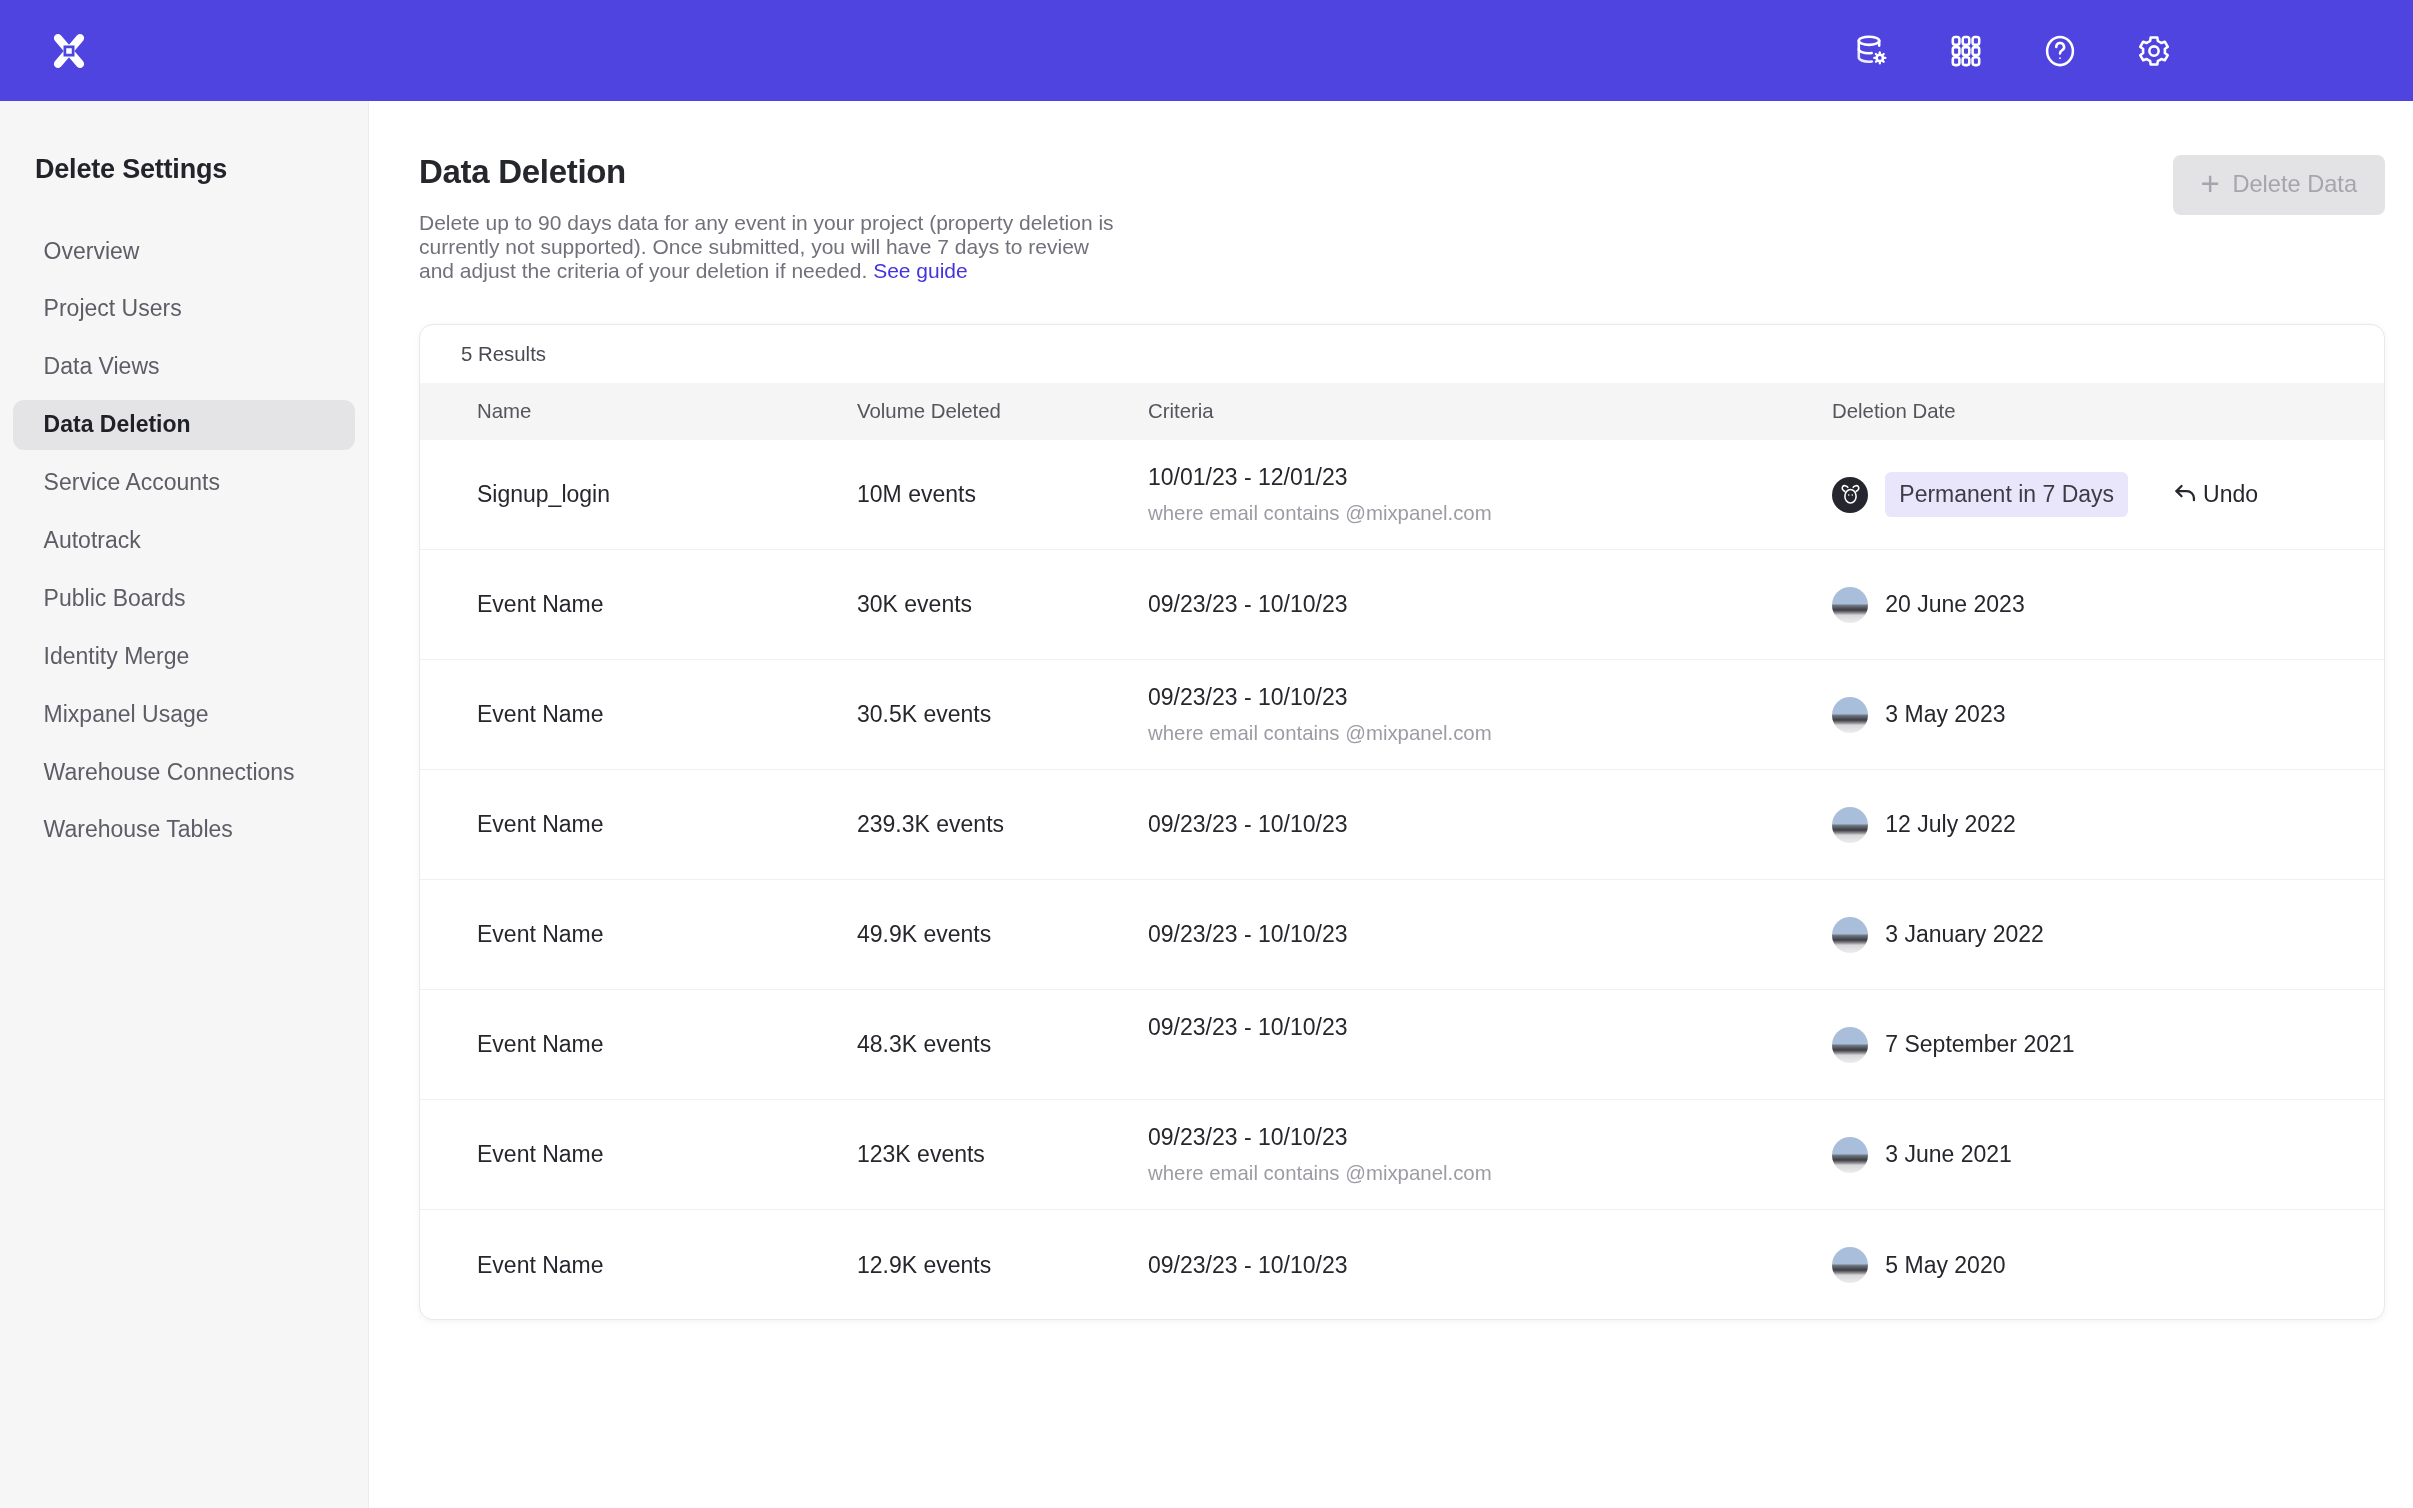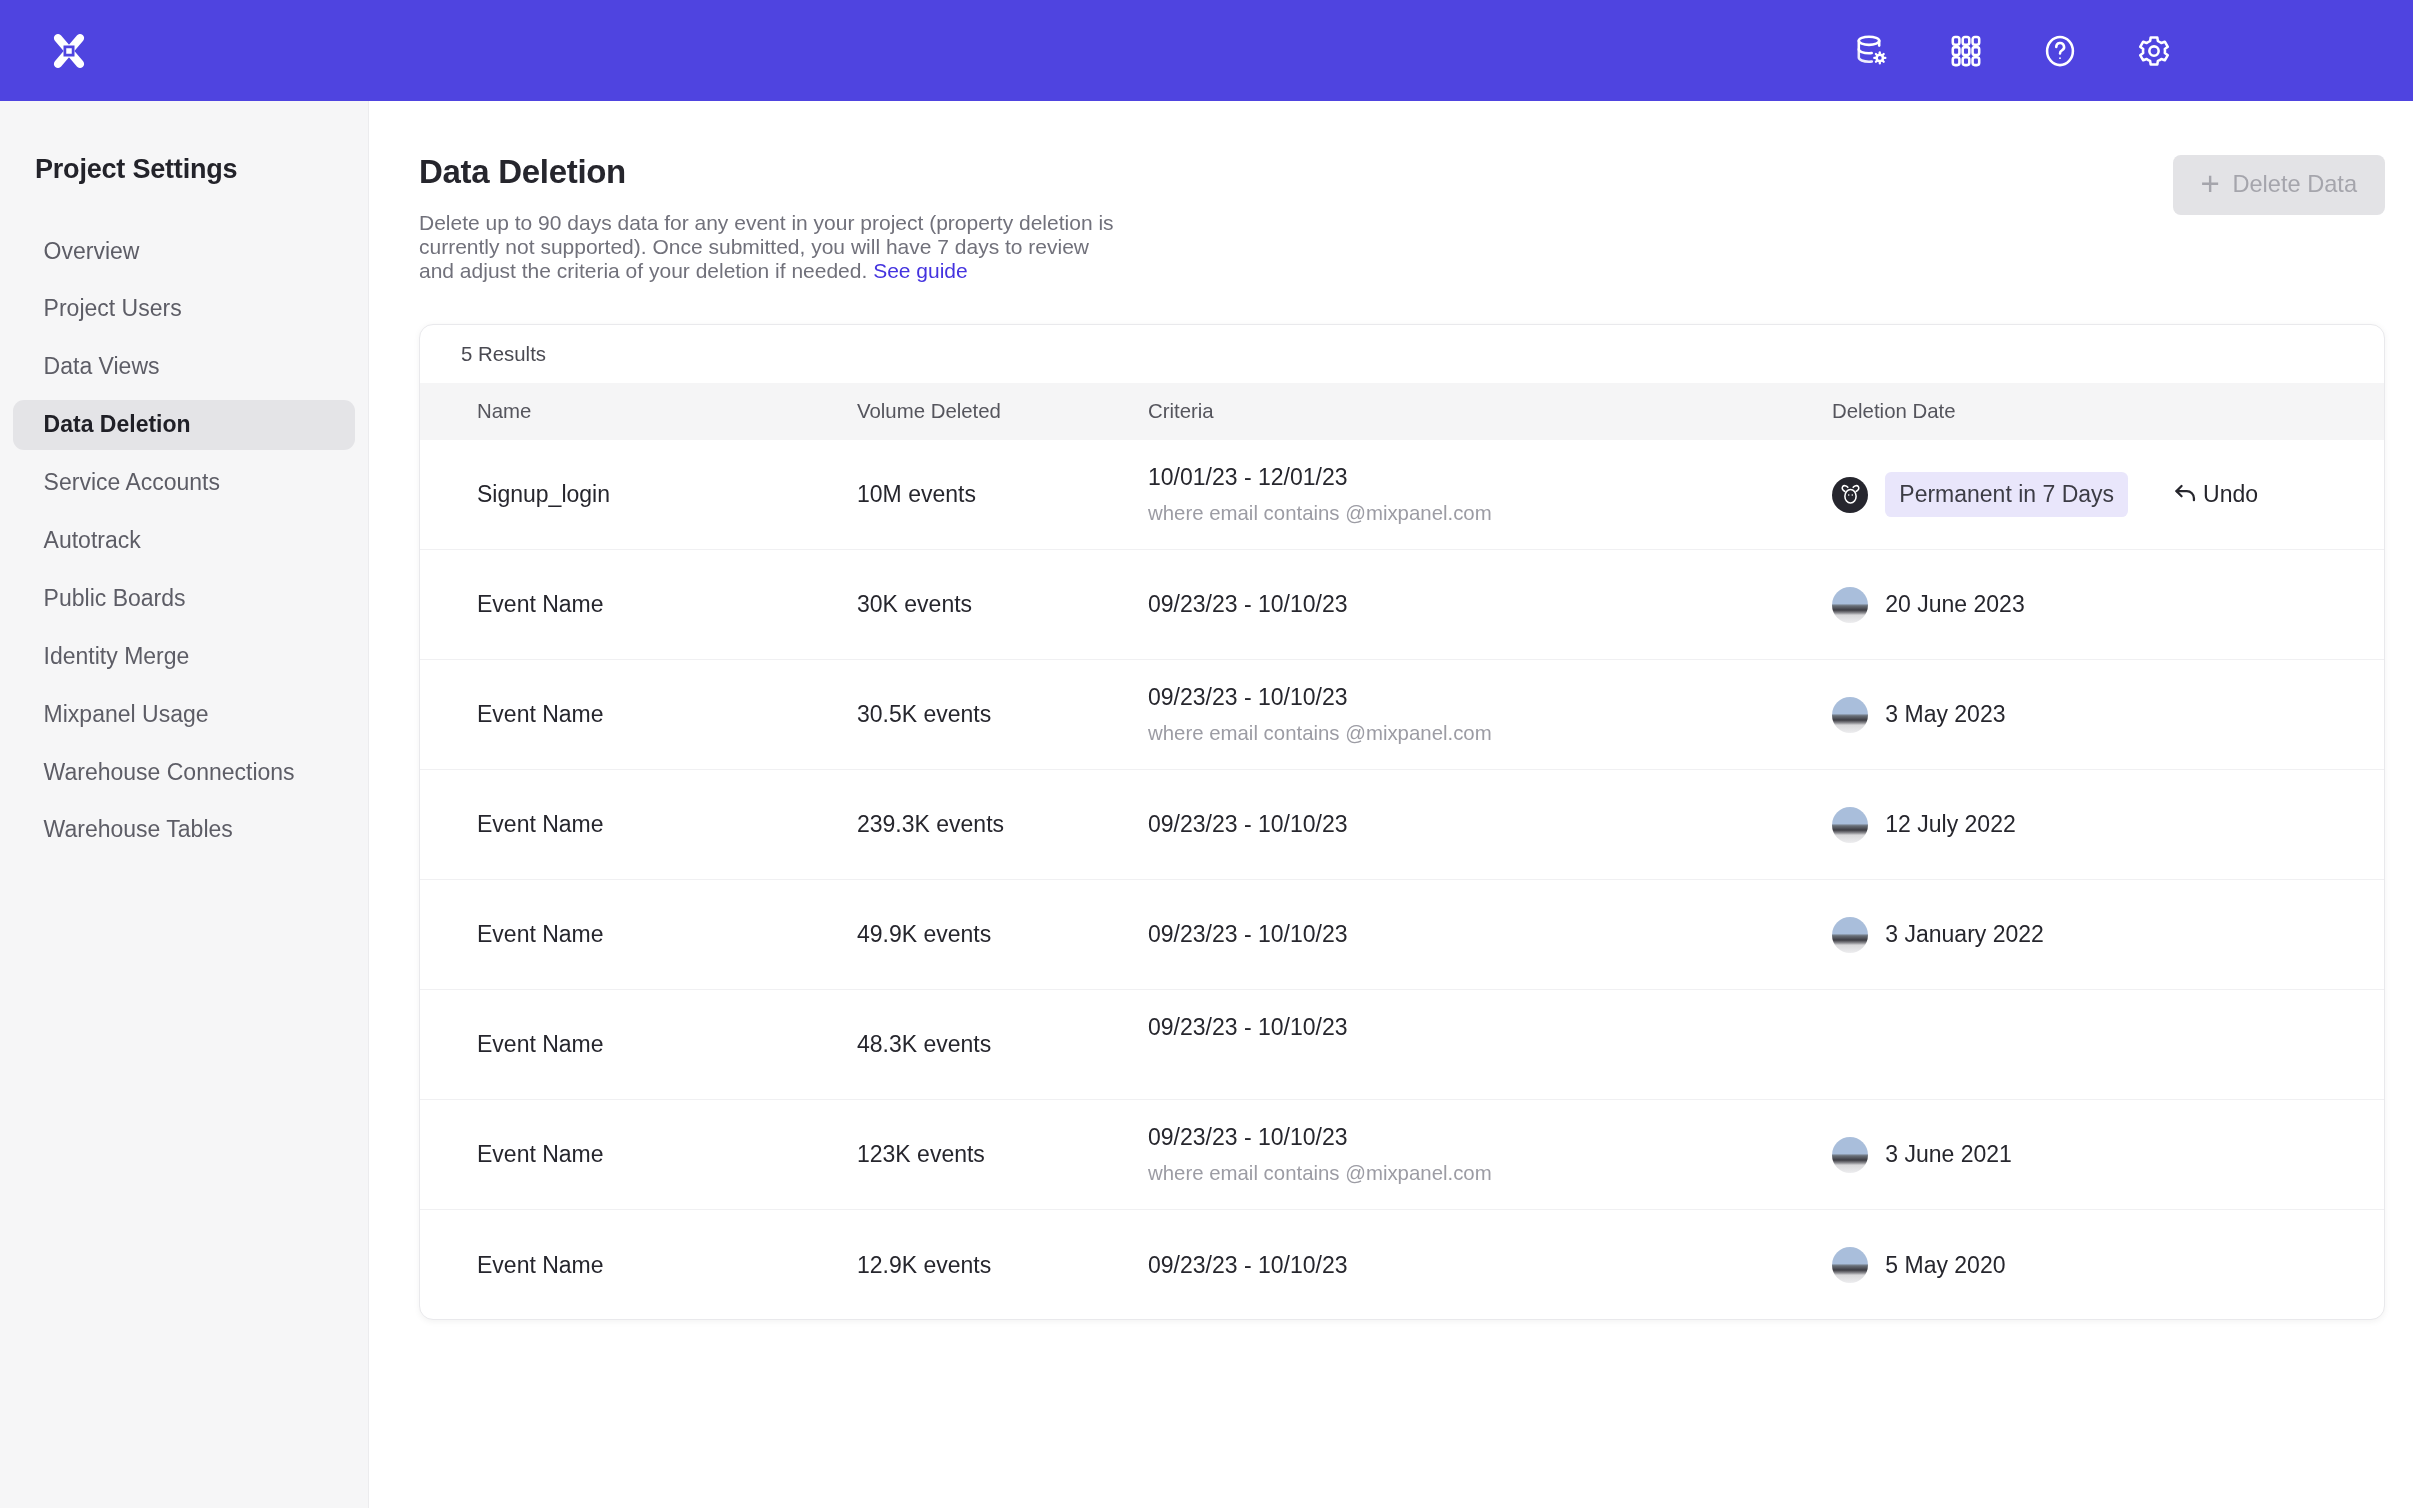--- a/index.html
+++ b/index.html
@@ -140,21 +140,21 @@
     <span class="tb-icon">
       <svg viewBox="0 0 24 24">
         <circle cx="12" cy="12" r="3.1"></circle>
         <path d="M19.2 13.3a7.4 7.4 0 0 0 0-2.6l2-1.5-2-3.4-2.3.9a7.4 7.4 0 0 0-2.3-1.3L14.2 3h-4.4l-.4 2.4a7.4 7.4 0 0 0-2.3 1.3l-2.3-.9-2 3.4 2 1.5a7.4 7.4 0 0 0 0 2.6l-2 1.5 2 3.4 2.3-.9a7.4 7.4 0 0 0 2.3 1.3l.4 2.4h4.4l.4-2.4a7.4 7.4 0 0 0 2.3-1.3l2.3.9 2-3.4z"></path>
       </svg>
     </span>
   </div>
 </header>
 
 <aside class="sidebar">
-  <h1>Project Settings</h1>
+  <h1>Delete Settings</h1>
   <nav id="sidebar-nav">
       <div class="nav-item">
     <span class="nav-label">Overview</span>
   </div>
       <div class="nav-item">
     <span class="nav-label">Project Users</span>
   </div>
       <div class="nav-item">
     <span class="nav-label">Data Views</span>
   </div>
@@ -301,20 +301,28 @@
 
     </div>
   </div>
         <div class="row">
     <div class="cell name">Event Name</div>
     <div class="cell volume">48.3K events</div>
     <div class="cell criteria raised">
       <div class="cr-main">09/23/23 - 10/10/23</div>
 
     </div>
+    <div class="cell deletion">
+      <span class="avatar photo">
+        
+      </span>
+
+      <span class="date">7 September 2021</span>
+
+    </div>
   </div>
         <div class="row">
     <div class="cell name">Event Name</div>
     <div class="cell volume">123K events</div>
     <div class="cell criteria">
       <div class="cr-main">09/23/23 - 10/10/23</div>
       <div class="cr-sub">where email contains @mixpanel.com</div>
     </div>
     <div class="cell deletion">
       <span class="avatar photo">

